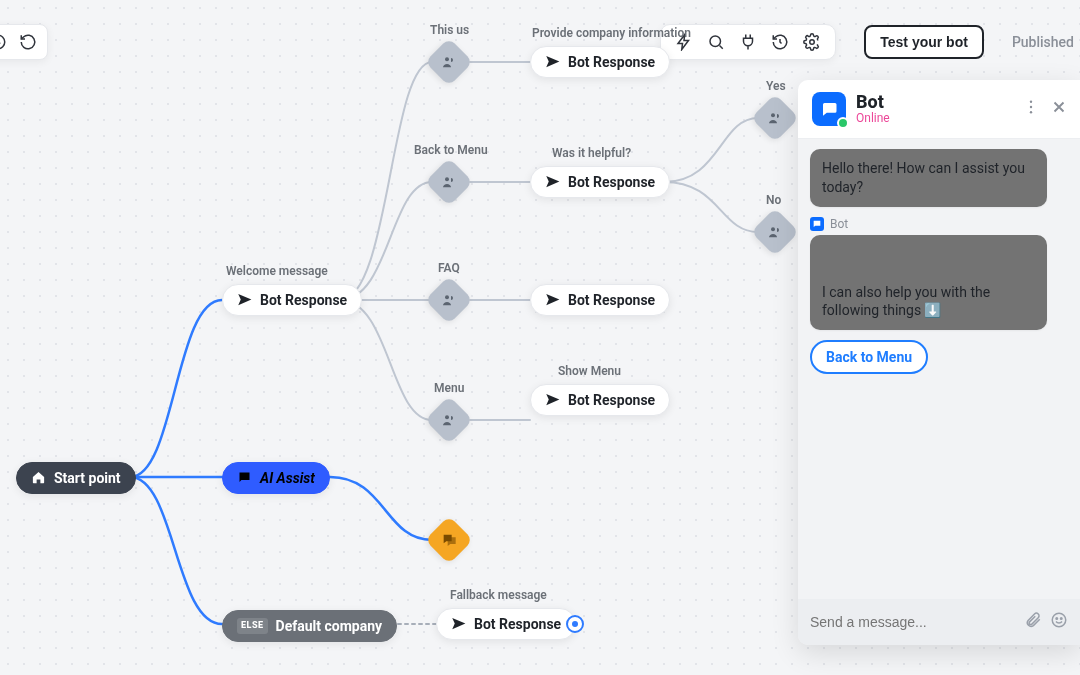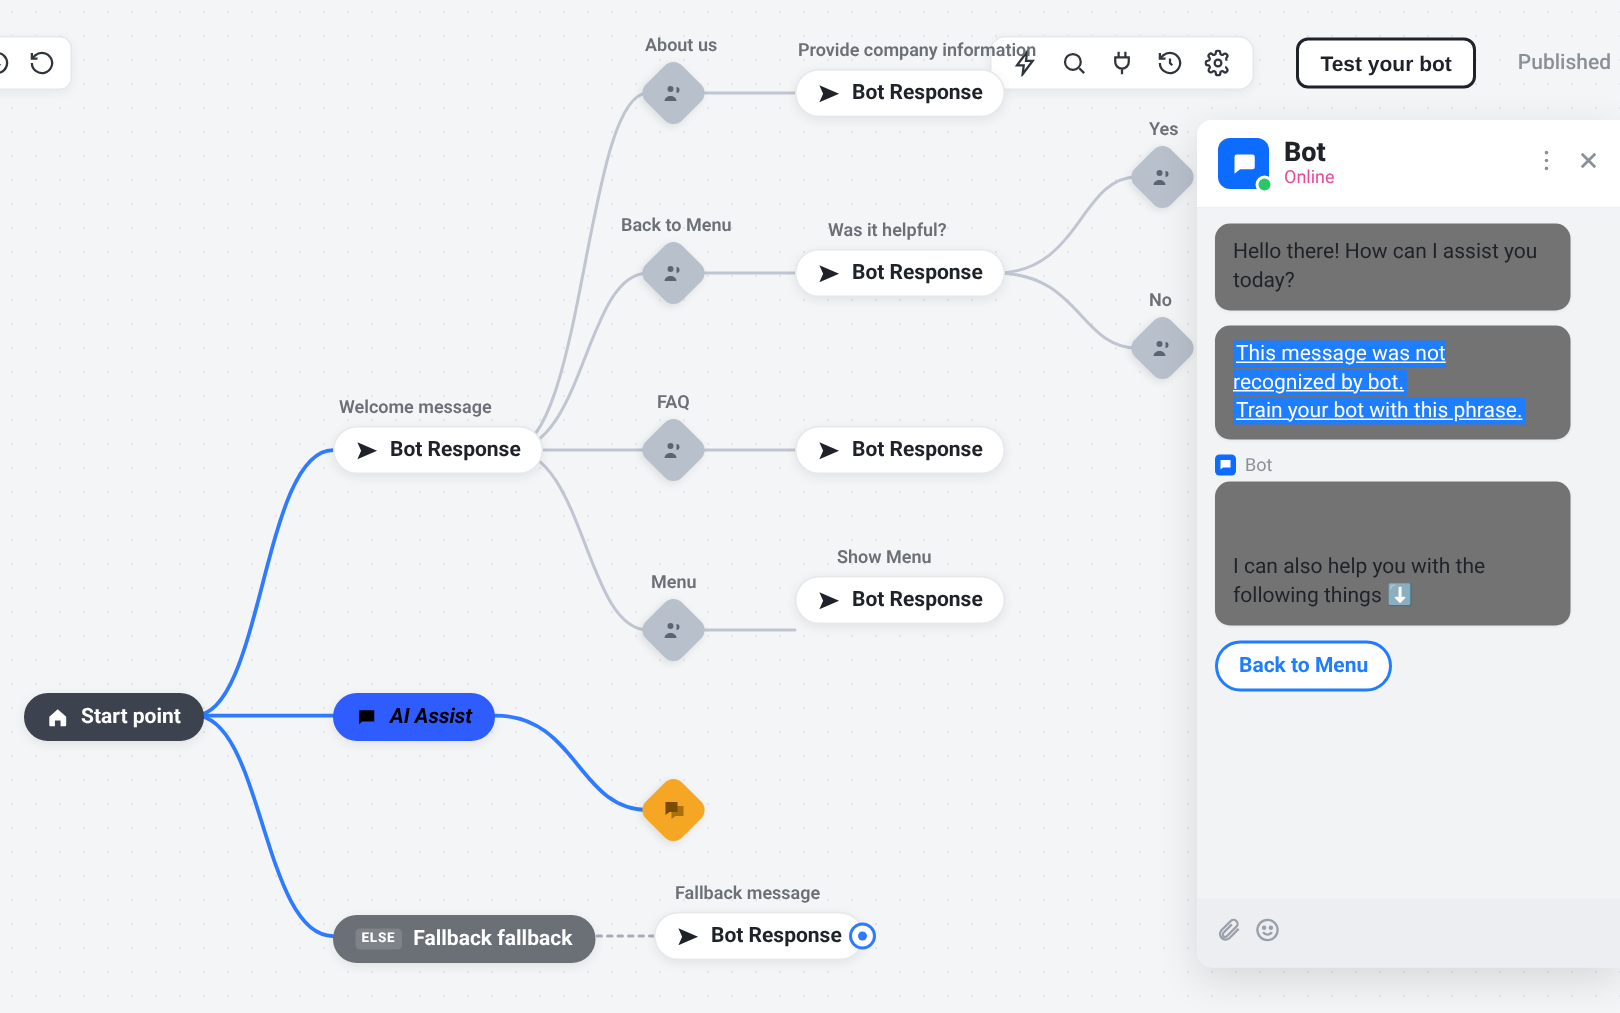--- a/index.html
+++ b/index.html
@@ -51,21 +51,21 @@
 
   
   .node { position: absolute; display: flex; align-items: center; gap: 8px; }
   .label {
     position: absolute; font-size: 12px; font-weight: 600; color: #6b7077;
     transform: translateY(-100%);
     white-space: nowrap;
   }
   .pill {
     background: #fff; border: 1px solid #e6e8ec; color: #1f2329;
-    display: inline-flex; align-items: center; gap: 8px;
+    display: inline-flex; gap: 8px;
     padding: 7px 14px; border-radius: 999px;
     font-weight: 700; font-size: 14px;
     box-shadow: 0 2px 8px rgba(0,0,0,.08);
     white-space: nowrap;
   }
   .pill.dark { background: #3c434f; color: #fff; border-color: #3c434f; }
   .pill.blue { background: #2f5cff; color: #000000; border-color: #2f5cff; font-style: italic; }
   .pill.gray { background: #6b7077; color: #fff; border-color: #6b7077; }
   .pill .badge {
     font-size: 9px; font-weight: 800; letter-spacing: .5px; background:#ffffff22; padding: 2px 4px; border-radius:3px;
@@ -258,37 +258,37 @@
       <svg class="i" viewBox="0 0 24 24" fill="currentColor">
           <path d="M4 4h16v12H7l-3 3z"></path>
         </svg>
       <span>AI Assist</span>
     </span>
   </div>
 
   <div class="node" style="left:222px; top:610px;">
     <span class="pill gray">
       <span class="badge">ELSE</span>
-      <span>Fallback fallback</span>
+      <span>Default company</span>
     </span>
   </div>
 
   <div class="node" style="left:436px; top:608px;">
     <span class="label" style="left:14px; top:-6px;">Fallback message</span>
     <span class="pill">
       <svg class="i" viewBox="0 0 24 24" fill="currentColor">
           <path d="M2 21 23 12 2 3l4 9-4 9z"></path>
         </svg>
       <span>Bot Response</span>
     </span>
     <span class="port" style="left:130px; top:7px;"></span>
   </div>
 
   <div class="node" style="left:432px; top:45px;">
-    <span class="label" style="left:-2px; top:-8px;">About us</span>
+    <span class="label" style="left:-2px; top:-8px;">This us</span>
     <span class="diamond">
         <span class="inner">
           <svg viewBox="0 0 24 24" width="16" height="16" fill="currentColor">
             <circle cx="9" cy="8" r="3"></circle>
             <path d="M3 20c0-3 3-5 6-5s6 2 6 5"></path>
             <path d="M15 6a3 3 0 0 1 0 6"></path>
           </svg>
         </span>
       </span>
   </div>
@@ -424,26 +424,20 @@
             </svg></span>
         <span><svg viewBox="0 0 24 24" width="18" height="18" fill="none" stroke="currentColor" stroke-width="2.5">
               <path d="M6 6l12 12M18 6 6 18"></path>
             </svg></span>
       </div>
     </div>
 
     <div class="chat-body">
       <div class="row">
         <div class="bubble">Hello there! How can I assist you today?</div>
-      </div>
-      <div class="row">
-        <div class="bubble alert">
-          <span class="hl">This message was not recognized by bot.</span><br>
-          <span class="hl">Train your bot with this phrase.</span>
-        </div>
       </div>
       <div class="row">
         <div class="who left">
           <span class="mini">
               <svg viewBox="0 0 24 24" width="10" height="10" fill="currentColor">
                 <path d="M4 4h16v12H8l-4 3z"></path>
               </svg>
             </span>
           <span>Bot</span>
         </div>
@@ -451,20 +445,21 @@
           <br><br>
           <span>I can also help you with the following things ⬇️</span>
         </div>
       </div>
       <div class="row" style="text-align:left; margin-top:6px;">
         <span class="quick-reply">Back to Menu</span>
       </div>
     </div>
 
     <div class="chat-input">
+      <input type="text" placeholder="Send a message..." style="">
       <span style="color:#9aa0aa"><svg viewBox="0 0 24 24" width="18" height="18" fill="none" stroke="currentColor" stroke-width="2">
             <path d="m21 11-8.5 8.5a5 5 0 0 1-7-7L14 4a3.5 3.5 0 1 1 5 5l-8.5 8.5a2 2 0 0 1-3-3L15 7"></path>
           </svg></span>
       <span style="color:#9aa0aa"><svg viewBox="0 0 24 24" width="18" height="18" fill="none" stroke="currentColor" stroke-width="2">
             <circle cx="12" cy="12" r="9"></circle>
             <path d="M8 14s1.5 2 4 2 4-2 4-2"></path>
             <circle cx="9" cy="10" r="1"></circle>
             <circle cx="15" cy="10" r="1"></circle>
           </svg></span>
     </div>

